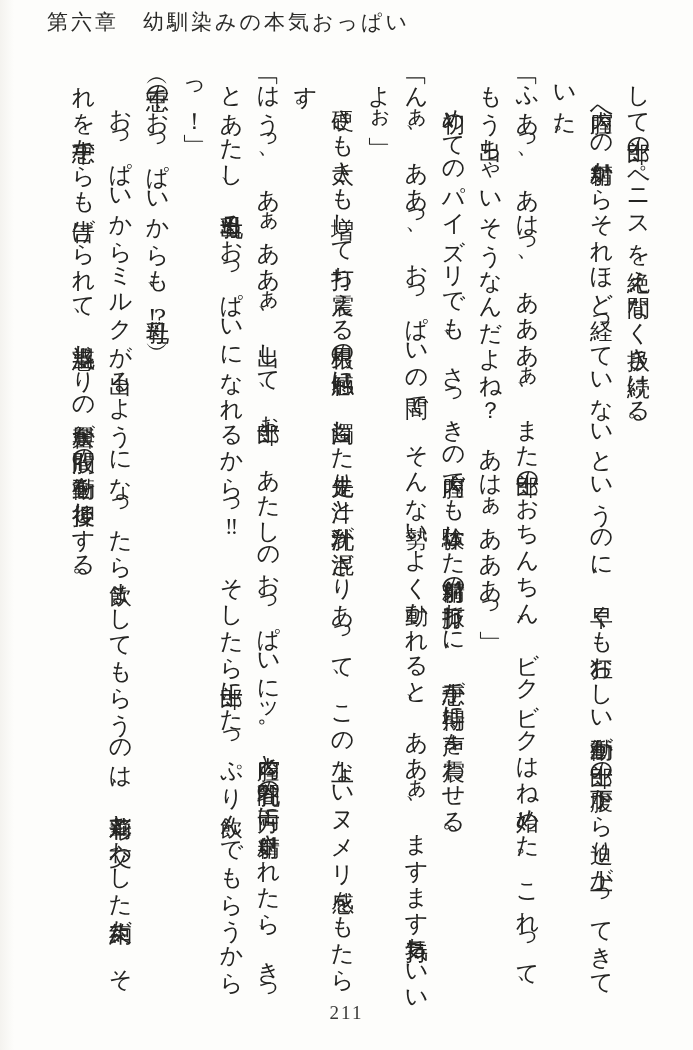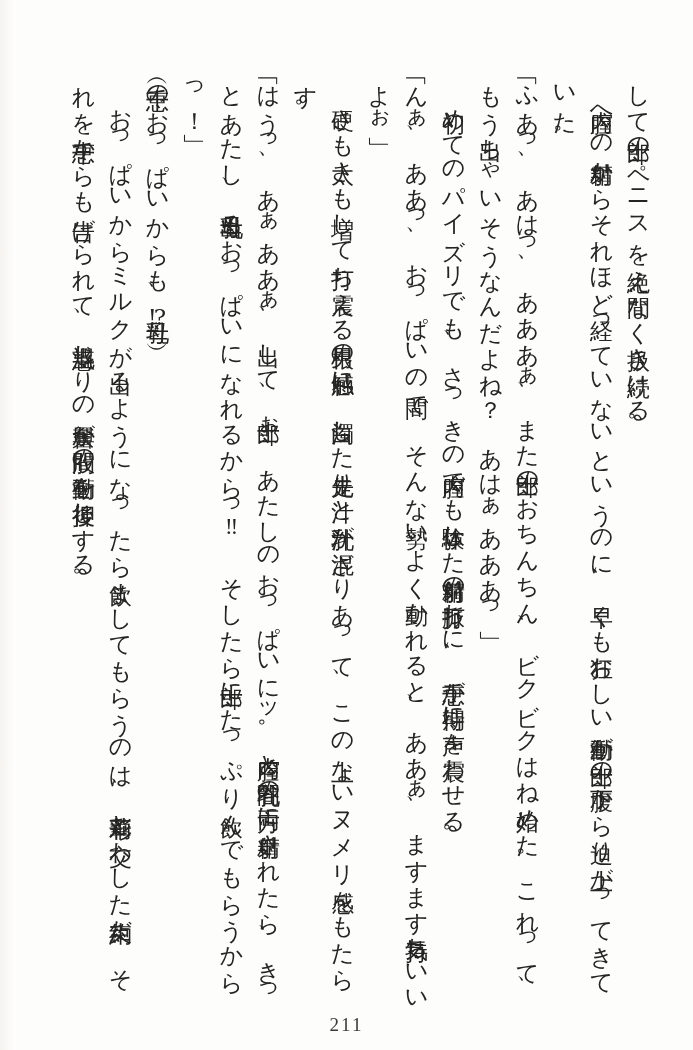--- a/index.html
+++ b/index.html
@@ -40,34 +40,35 @@
   }
   .body-text p.para {
     margin: 0;
     padding: 0;
   }
   .body-text p.para.indent {
     text-indent: 1em;
   }
   .page-number {
     position: absolute;
-    bottom: 14px;
+    bottom: 26px;
     left: 0;
     width: 100%;
     text-align: center;
     font-size: 19px;
     letter-spacing: 2px;
     color: #3a3a38;
     font-family: "Liberation Serif", "DejaVu Serif", serif;
   }
 </style>
 </head>
 <body>
 
 <div class="book-page">
+  <div class="chapter-header">第六章　幼馴染みの本気おっぱい</div>
 
   <div class="body-text" id="body-text">
       <p class="para">して士郎のペニスを絶え間なく扱き続ける。</p>
       <p class="para indent">膣内への射精からそれほど経っていないというのに、早くも狂おしい衝動が士郎の下腹から迫り上がってきていた。</p>
       <p class="para">「ふあっ、あはっ、あああぁ、また士郎のおちんちん、ビクビクはね始めた。これって、もう出ちゃいそうなんだよね？　あはぁあああっ」</p>
       <p class="para indent">初めてのパイズリでも、さっきの膣内でも体験した射精前の脈打ちに、千恵が期待に声を震わせる。</p>
       <p class="para">「んぁ、ああっ、おっぱいの間で、そんな勢いよく動かれると、ああぁ、ますます気持ちいいよぉ」</p>
       <p class="para indent">硬さも太さも増して打ち震える男根の感触に、白濁した先走り汁と乳汁が混ざりあって、この上ないヌメリ感をもたらす。</p>
       <p class="para">「はうっ、あぁああぁ、出して、士郎ぉ、あたしのおっぱいにッ。膣内と乳谷間の両方に射精されたら、きっとあたし、母乳出るおっぱいになれるからっ‼　そしたら士郎にたっぷり飲んでもらうからっ！」</p>
       <p class="para">（千恵のおっぱいからも、母乳⁉）</p>

